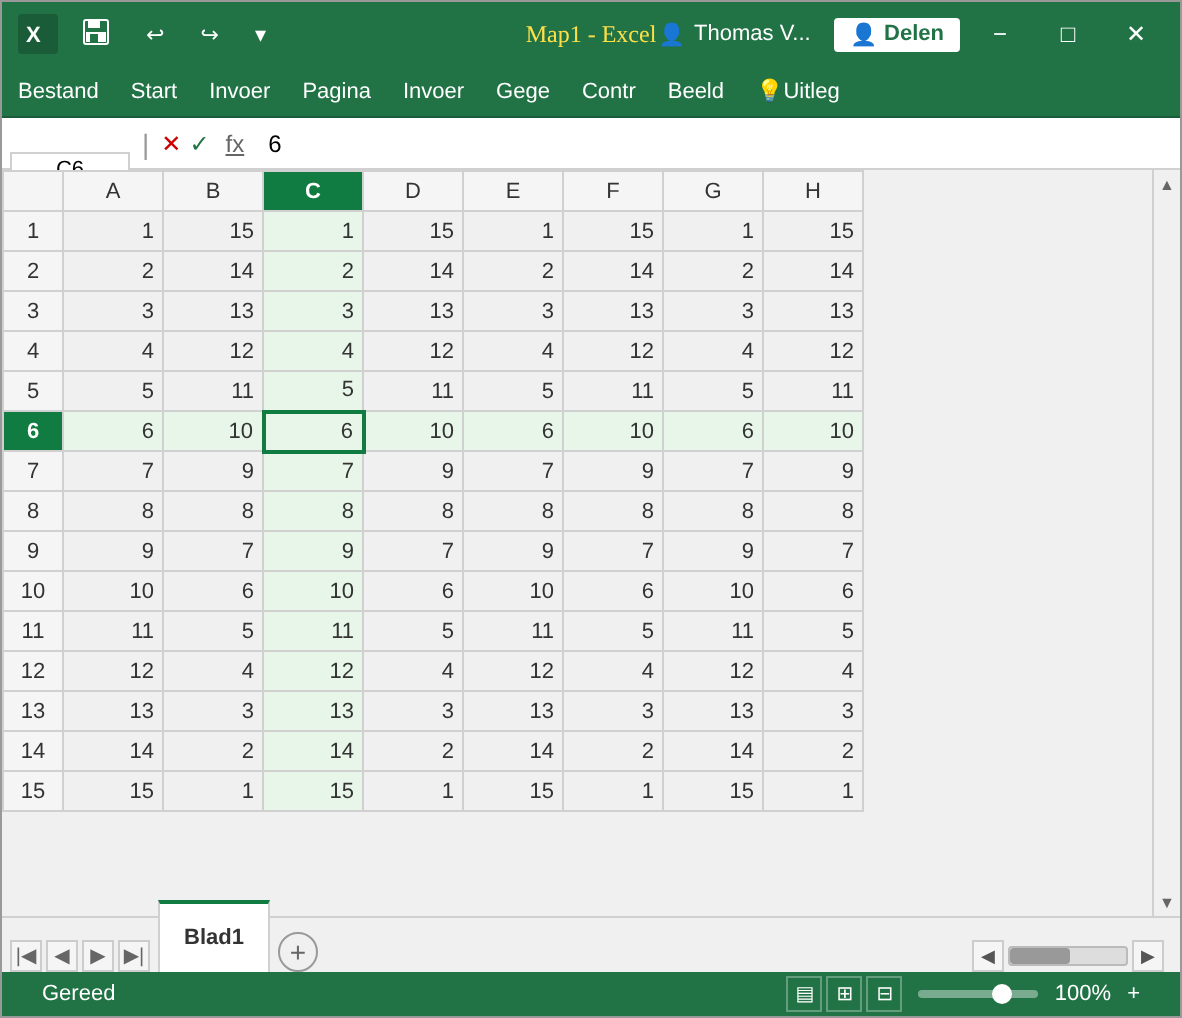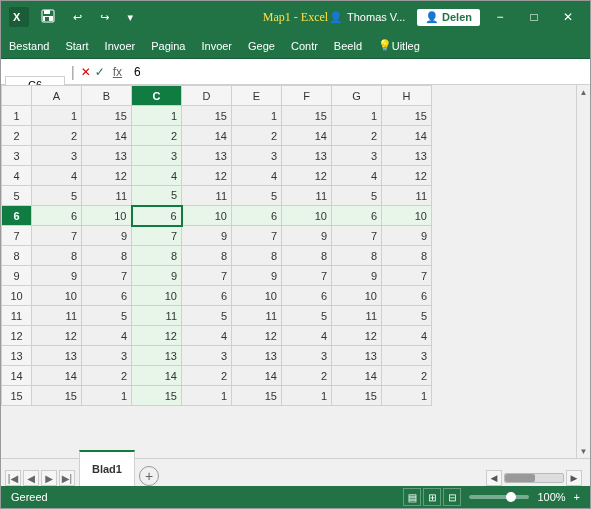--- a/index.html
+++ b/index.html
@@ -207,21 +207,21 @@
     }
     .page-nav-btn { width: 16px; height: 16px; border: 1px solid #ccc; background: #f5f5f5; display: flex; align-items: center; justify-content: center; cursor: pointer; font-size: 9px; color: #555; }
 
     
     .status-bar {
       height: 22px;
       background: #217346;
       color: white;
       display: flex;
       align-items: center;
-      padding: 0 10px;
+      padding: 0 20px;
       font-size: 11px;
       justify-content: space-between;
     }
     .status-right { display: flex; align-items: center; gap: 8px; }
     .view-btns { display: flex; gap: 2px; }
     .view-btn { width: 18px; height: 18px; border: 1px solid rgba(255,255,255,0.3); display: flex; align-items: center; justify-content: center; cursor: pointer; font-size: 10px; color: white; }
     .zoom-slider { width: 60px; height: 4px; background: rgba(255,255,255,0.4); border-radius: 2px; position: relative; cursor: pointer; }
     .zoom-thumb { width: 10px; height: 10px; background: white; border-radius: 50%; position: absolute; top: -3px; left: 70%; transform: translateX(-50%); }
 
     .app-container {

